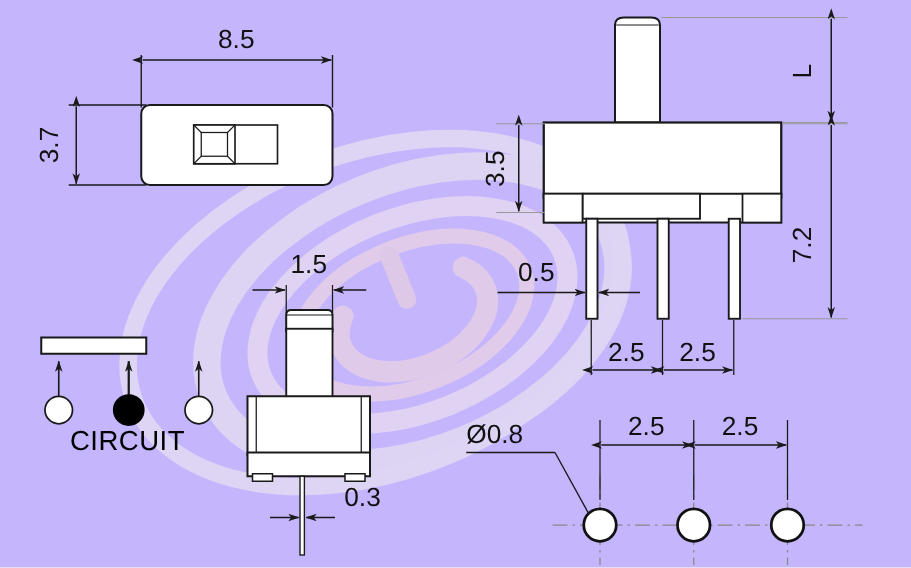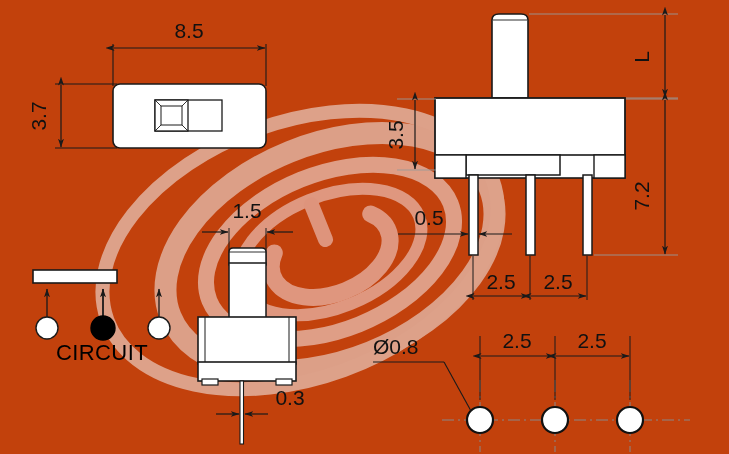--- a/index.html
+++ b/index.html
@@ -8,21 +8,21 @@
     padding: 0;
     background: #ffffff;
   }
   body {
     font-family: "Liberation Sans", sans-serif;
   }
   #sheet {
     position: relative;
     width: 729px;
     height: 454px;
-    background: #c2410c;
+    background: #c4b5fd;
     overflow: hidden;
   }
   #sheet svg {
     display: block;
     position: absolute;
     top: 0;
     left: 0;
   }
   .dimtext {
     font-family: "Liberation Sans", sans-serif;

